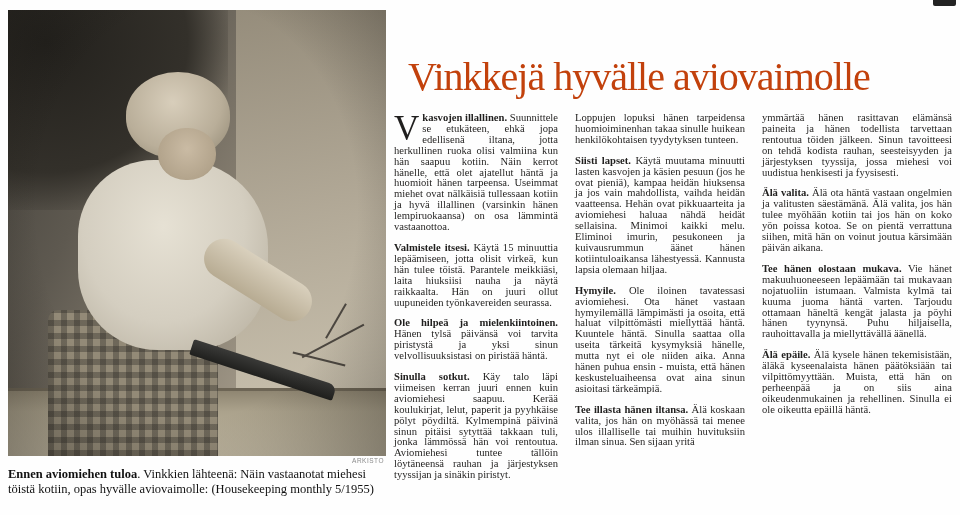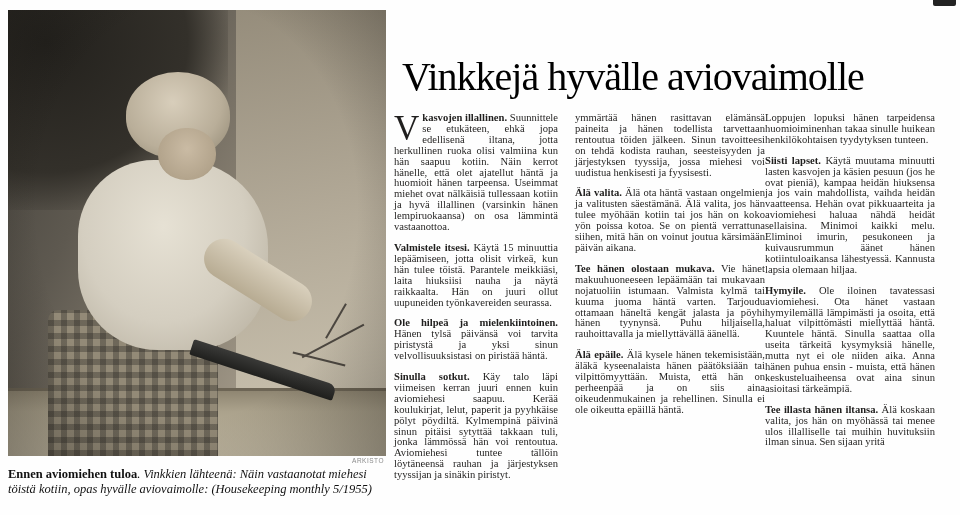--- a/index.html
+++ b/index.html
@@ -53,27 +53,27 @@
   .ph-branch3{top:310px;width:40px;transform:rotate(-60deg);right:30px;}
   .ph-vignette{inset:0;background:radial-gradient(ellipse at 50% 45%,rgba(0,0,0,0) 60%,rgba(20,18,15,.35) 100%);}
 
   .credit{
     text-align:right;margin:1px 2px 0 0;
     font-family:"Liberation Sans","DejaVu Sans",sans-serif;
     font-size:6.5px;letter-spacing:.5px;color:#8a8a8a;
   }
   .caption{margin-top:3px;width:372px;font-size:12.5px;line-height:15px;color:#111;}
   .caption .cap-lead{font-weight:bold;font-style:normal;text-align:right;}
-  .caption .cap-text{font-style:italic;}
+  .caption .cap-text{}
 
   
   .article{position:absolute;left:394px;top:55px;width:558px;}
   h1.headline{
-    margin:0 0 14px 8px;
-    font-size:40px;line-height:44px;font-weight:500;letter-spacing:-1px;color:#000000;
+    margin:0 0 14px 14px;
+    font-size:40px;line-height:44px;font-weight:500;letter-spacing:-1px;color:#c2410c;
   }
   .cols{display:flex;}
   .col{text-align:justify;font-size:10.6px;line-height:10.9px;color:#201f1e;}
   .col1{width:164px;margin-right:17px;}
   .col2{width:170px;margin-right:17px;}
   .col3{width:190px;}
   .col p{margin:0 0 10px 0;}
   .lead{font-weight:bold;}
   .dropcap{
     float:left;font-size:35px;line-height:29px;
@@ -126,51 +126,51 @@
         <p>
           <span class="lead">Ole hilpeä ja mielenkiintoinen.</span>
           <span>Hänen tylsä päivänsä voi tarvita piristystä ja yksi sinun velvollisuuksistasi on piristää häntä.</span>
         </p>
         <p>
           <span class="lead">Sinulla sotkut.</span>
           <span>Käy talo läpi viimeisen kerran juuri ennen kuin aviomiehesi saapuu. Kerää koulukirjat, lelut, paperit ja pyyhkäise pölyt pöydiltä. Kylmempinä päivinä sinun pitäisi sytyttää takkaan tuli, jonka lämmössä hän voi rentoutua. Aviomiehesi tuntee tällöin löytäneensä rauhan ja järjestyksen tyyssijan ja sinäkin piristyt.</span>
         </p>
       </div>
 
+      <div class="col col2">
+        <p>
+          <span>Loppujen lopuksi hänen tarpeidensa huomioiminenhan takaa sinulle huikean henkilökohtaisen tyydytyksen tunteen.</span>
+        </p>
+        <p>
+          <span class="lead">Siisti lapset.</span>
+          <span>Käytä muutama minuutti lasten kasvojen ja käsien pesuun (jos he ovat pieniä), kampaa heidän hiuksensa ja jos vain mahdollista, vaihda heidän vaatteensa. Hehän ovat pikkuaarteita ja aviomiehesi haluaa nähdä heidät sellaisina. Minimoi kaikki melu. Eliminoi imurin, pesukoneen ja kuivausrummun äänet hänen kotiintuloaikansa lähestyessä. Kannusta lapsia olemaan hiljaa.</span>
+        </p>
+        <p>
+          <span class="lead">Hymyile.</span>
+          <span>Ole iloinen tavatessasi aviomiehesi. Ota hänet vastaan hymyilemällä lämpimästi ja osoita, että haluat vilpittömästi miellyttää häntä. Kuuntele häntä. Sinulla saattaa olla useita tärkeitä kysymyksiä hänelle, mutta nyt ei ole niiden aika. Anna hänen puhua ensin - muista, että hänen keskusteluaiheensa ovat aina sinun asioitasi tärkeämpiä.</span>
+        </p>
+        <p>
+          <span class="lead">Tee illasta hänen iltansa.</span>
+          <span>Älä koskaan valita, jos hän on myöhässä tai menee ulos illalliselle tai muihin huvituksiin ilman sinua. Sen sijaan yritä</span>
+        </p>
+      </div>
+
       <div class="col col3">
         <p>
           <span>ymmärtää hänen rasittavan elämänsä paineita ja hänen todellista tarvettaan rentoutua töiden jälkeen. Sinun tavoitteesi on tehdä kodista rauhan, seesteisyyden ja järjestyksen tyyssija, jossa miehesi voi uudistua henkisesti ja fyysisesti.</span>
         </p>
         <p>
           <span class="lead">Älä valita.</span>
           <span>Älä ota häntä vastaan ongelmien ja valitusten säestämänä. Älä valita, jos hän tulee myöhään kotiin tai jos hän on koko yön poissa kotoa. Se on pientä verrattuna siihen, mitä hän on voinut joutua kärsimään päivän aikana.</span>
         </p>
         <p>
           <span class="lead">Tee hänen olostaan mukava.</span>
           <span>Vie hänet makuuhuoneeseen lepäämään tai mukavaan nojatuoliin istumaan. Valmista kylmä tai kuuma juoma häntä varten. Tarjoudu ottamaan häneltä kengät jalasta ja pöyhi hänen tyynynsä. Puhu hiljaisella, rauhoittavalla ja miellyttävällä äänellä.</span>
         </p>
         <p>
           <span class="lead">Älä epäile.</span>
           <span>Älä kysele hänen tekemisistään, äläkä kyseenalaista hänen päätöksiään tai vilpittömyyttään. Muista, että hän on perheenpää ja on siis aina oikeudenmukainen ja rehellinen. Sinulla ei ole oikeutta epäillä häntä.</span>
         </p>
       </div>
 
-      <div class="col col2">
-        <p>
-          <span>Loppujen lopuksi hänen tarpeidensa huomioiminenhan takaa sinulle huikean henkilökohtaisen tyydytyksen tunteen.</span>
-        </p>
-        <p>
-          <span class="lead">Siisti lapset.</span>
-          <span>Käytä muutama minuutti lasten kasvojen ja käsien pesuun (jos he ovat pieniä), kampaa heidän hiuksensa ja jos vain mahdollista, vaihda heidän vaatteensa. Hehän ovat pikkuaarteita ja aviomiehesi haluaa nähdä heidät sellaisina. Minimoi kaikki melu. Eliminoi imurin, pesukoneen ja kuivausrummun äänet hänen kotiintuloaikansa lähestyessä. Kannusta lapsia olemaan hiljaa.</span>
-        </p>
-        <p>
-          <span class="lead">Hymyile.</span>
-          <span>Ole iloinen tavatessasi aviomiehesi. Ota hänet vastaan hymyilemällä lämpimästi ja osoita, että haluat vilpittömästi miellyttää häntä. Kuuntele häntä. Sinulla saattaa olla useita tärkeitä kysymyksiä hänelle, mutta nyt ei ole niiden aika. Anna hänen puhua ensin - muista, että hänen keskusteluaiheensa ovat aina sinun asioitasi tärkeämpiä.</span>
-        </p>
-        <p>
-          <span class="lead">Tee illasta hänen iltansa.</span>
-          <span>Älä koskaan valita, jos hän on myöhässä tai menee ulos illalliselle tai muihin huvituksiin ilman sinua. Sen sijaan yritä</span>
-        </p>
-      </div>
-
     </div>
   </div>
 </div>
 
 </body></html>

